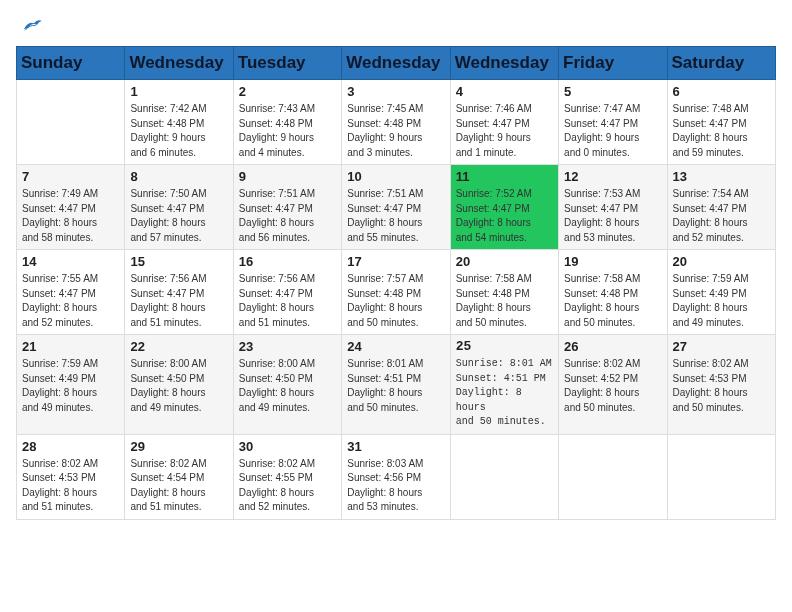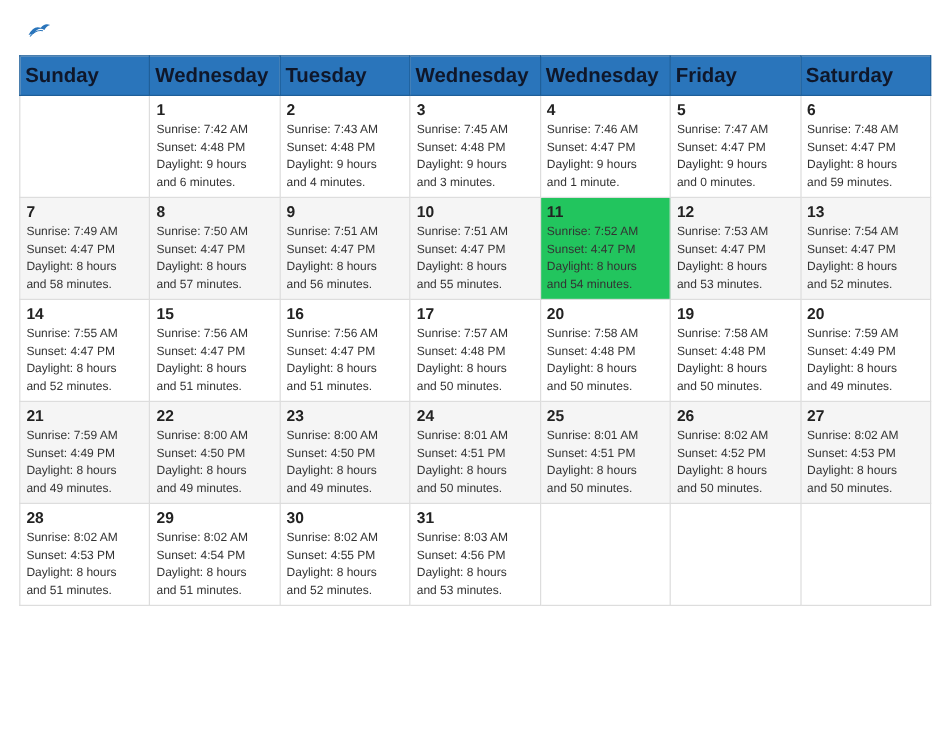--- a/index.html
+++ b/index.html
@@ -209,21 +209,21 @@
           <div class="day-info">Sunrise: 8:00 AM<br>Sunset: 4:50 PM<br>Daylight: 8 hours<br>and 49 minutes.</div>
         </td>
         <td style="background-color: rgb(245, 245, 245);">
           <div class="day-number">23</div>
           <div class="day-info">Sunrise: 8:00 AM<br>Sunset: 4:50 PM<br>Daylight: 8 hours<br>and 49 minutes.</div>
         </td>
         <td style="background-color: rgb(245, 245, 245);">
           <div class="day-number">24</div>
           <div class="day-info">Sunrise: 8:01 AM<br>Sunset: 4:51 PM<br>Daylight: 8 hours<br>and 50 minutes.</div>
         </td>
-        <td style="background-color: rgb(245, 245, 245);">
+        <td style="background-color: rgb(245, 245, 245); font-family: Liberation Mono, monospace;">
           <div class="day-number">25</div>
           <div class="day-info">Sunrise: 8:01 AM<br>Sunset: 4:51 PM<br>Daylight: 8 hours<br>and 50 minutes.</div>
         </td>
         <td style="background-color: rgb(245, 245, 245);">
           <div class="day-number">26</div>
           <div class="day-info">Sunrise: 8:02 AM<br>Sunset: 4:52 PM<br>Daylight: 8 hours<br>and 50 minutes.</div>
         </td>
         <td style="background-color: rgb(245, 245, 245);">
           <div class="day-number">27</div>
           <div class="day-info">Sunrise: 8:02 AM<br>Sunset: 4:53 PM<br>Daylight: 8 hours<br>and 50 minutes.</div>

